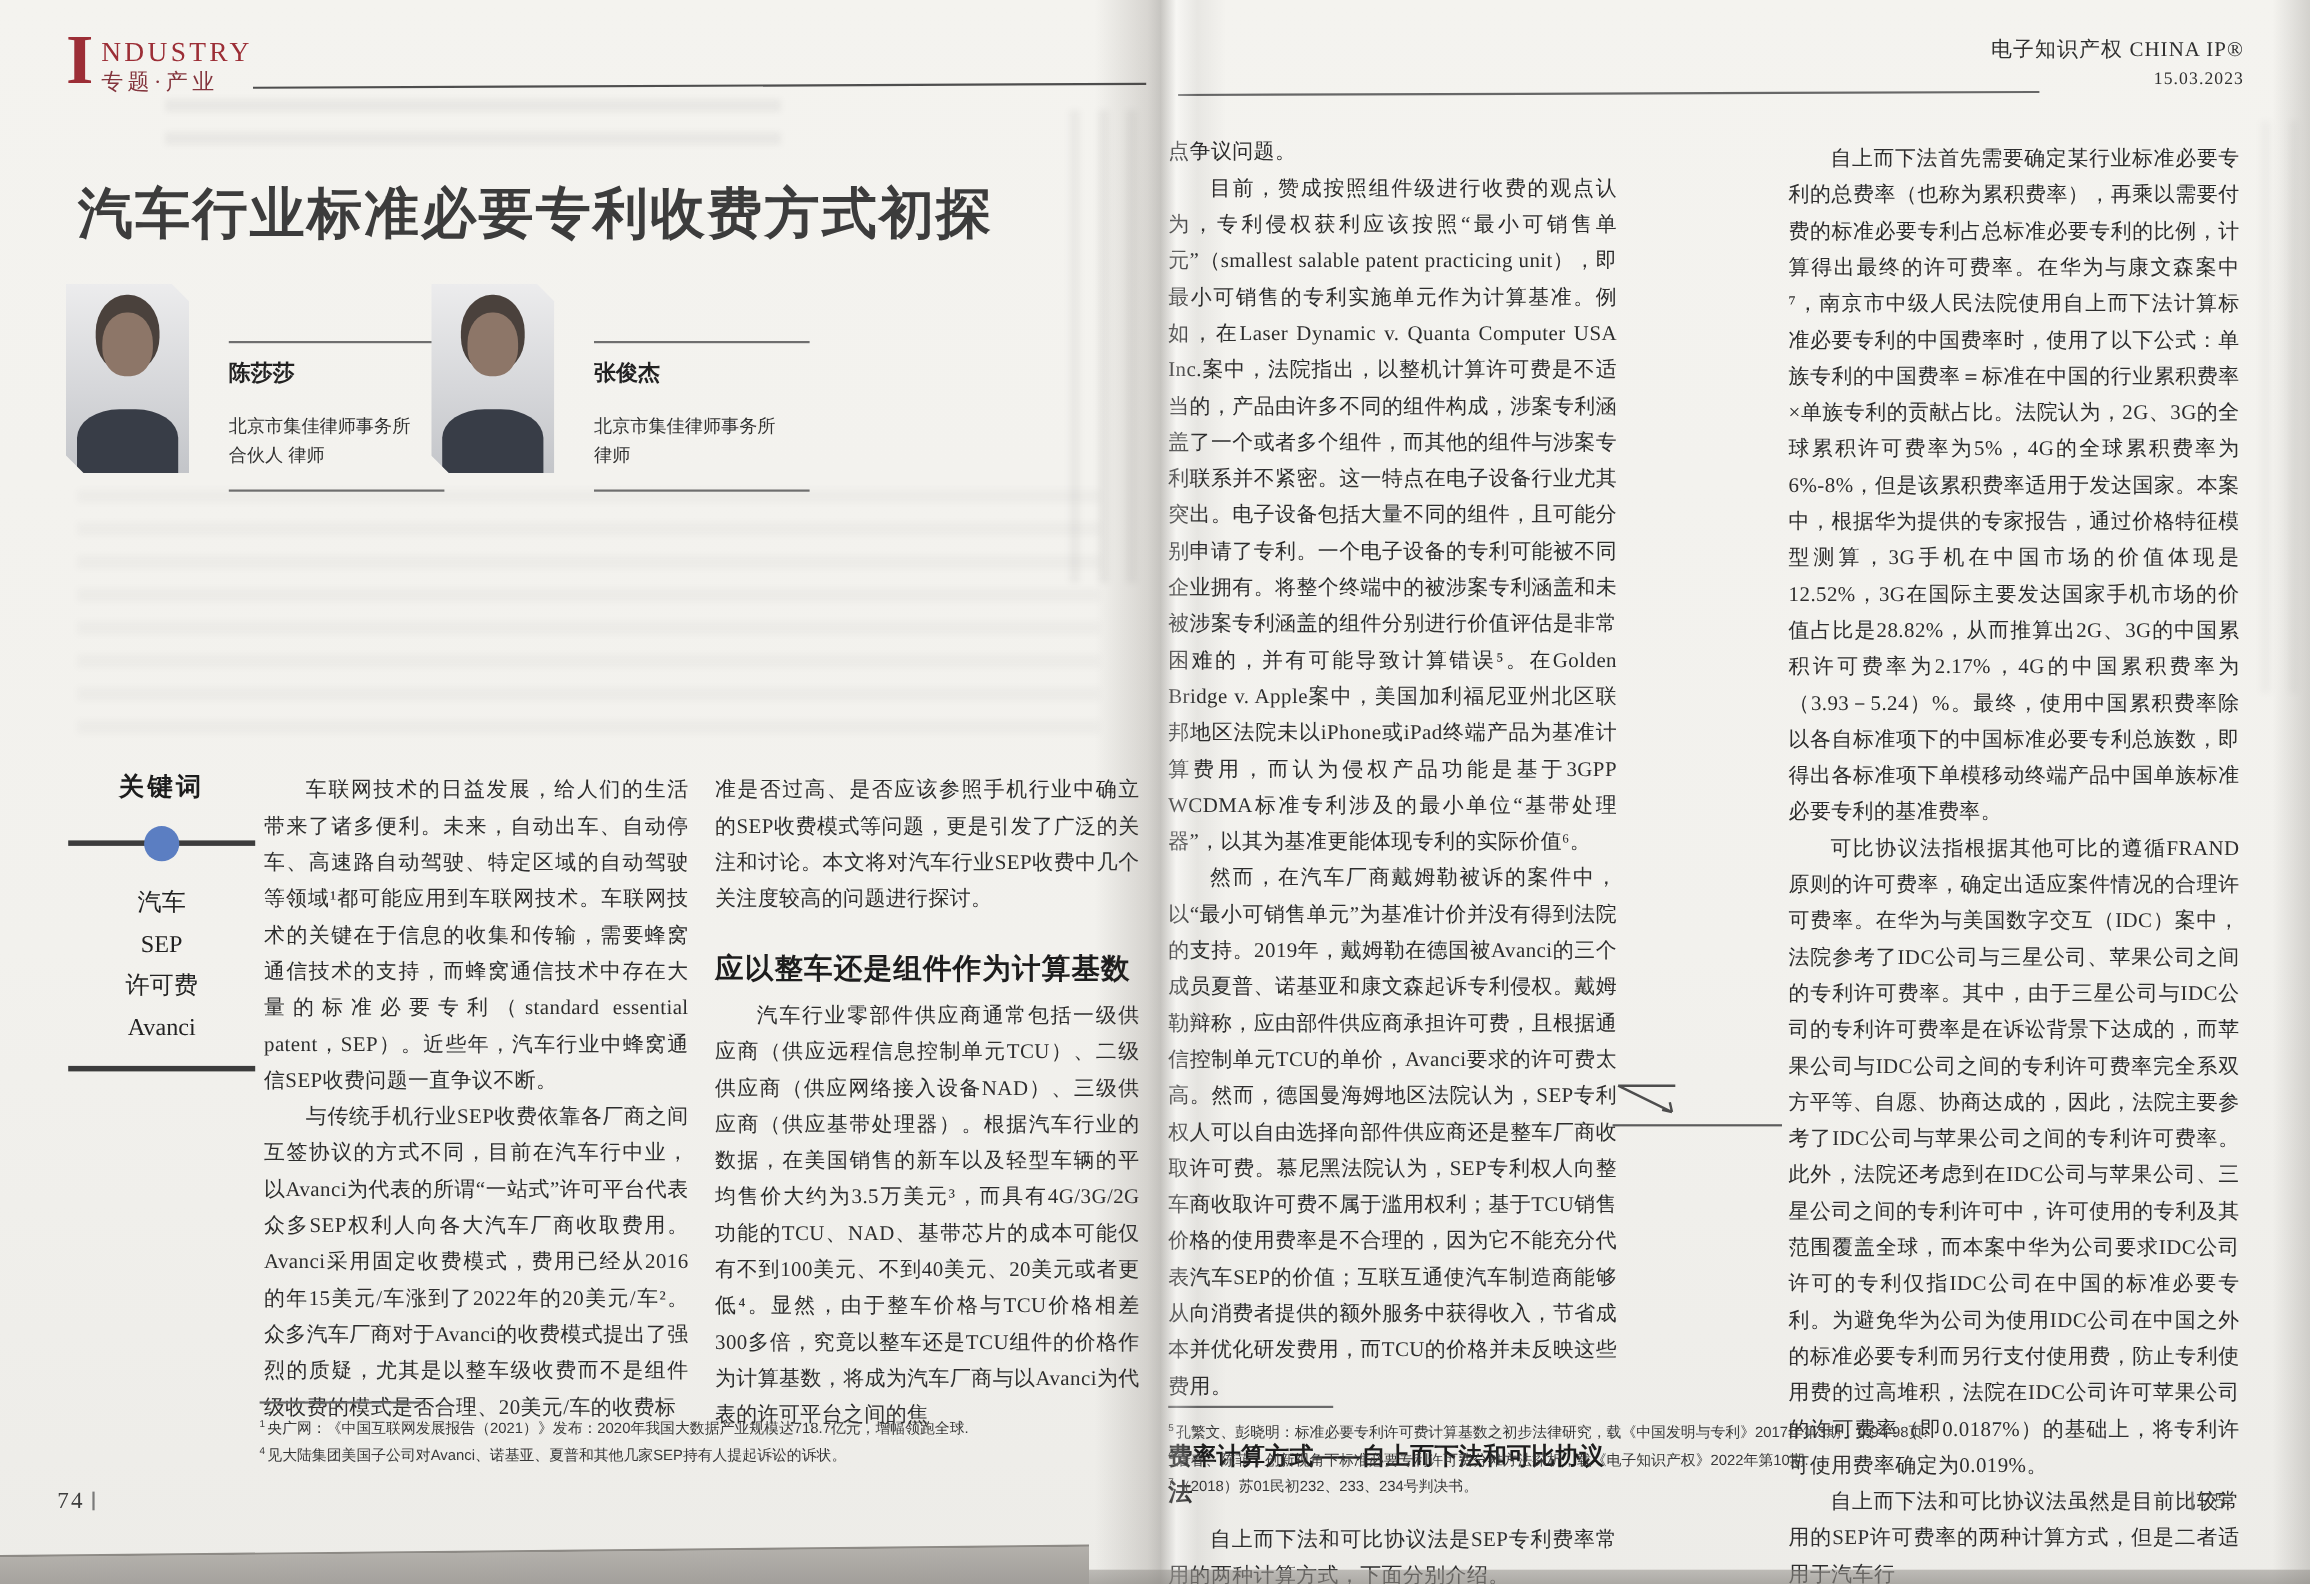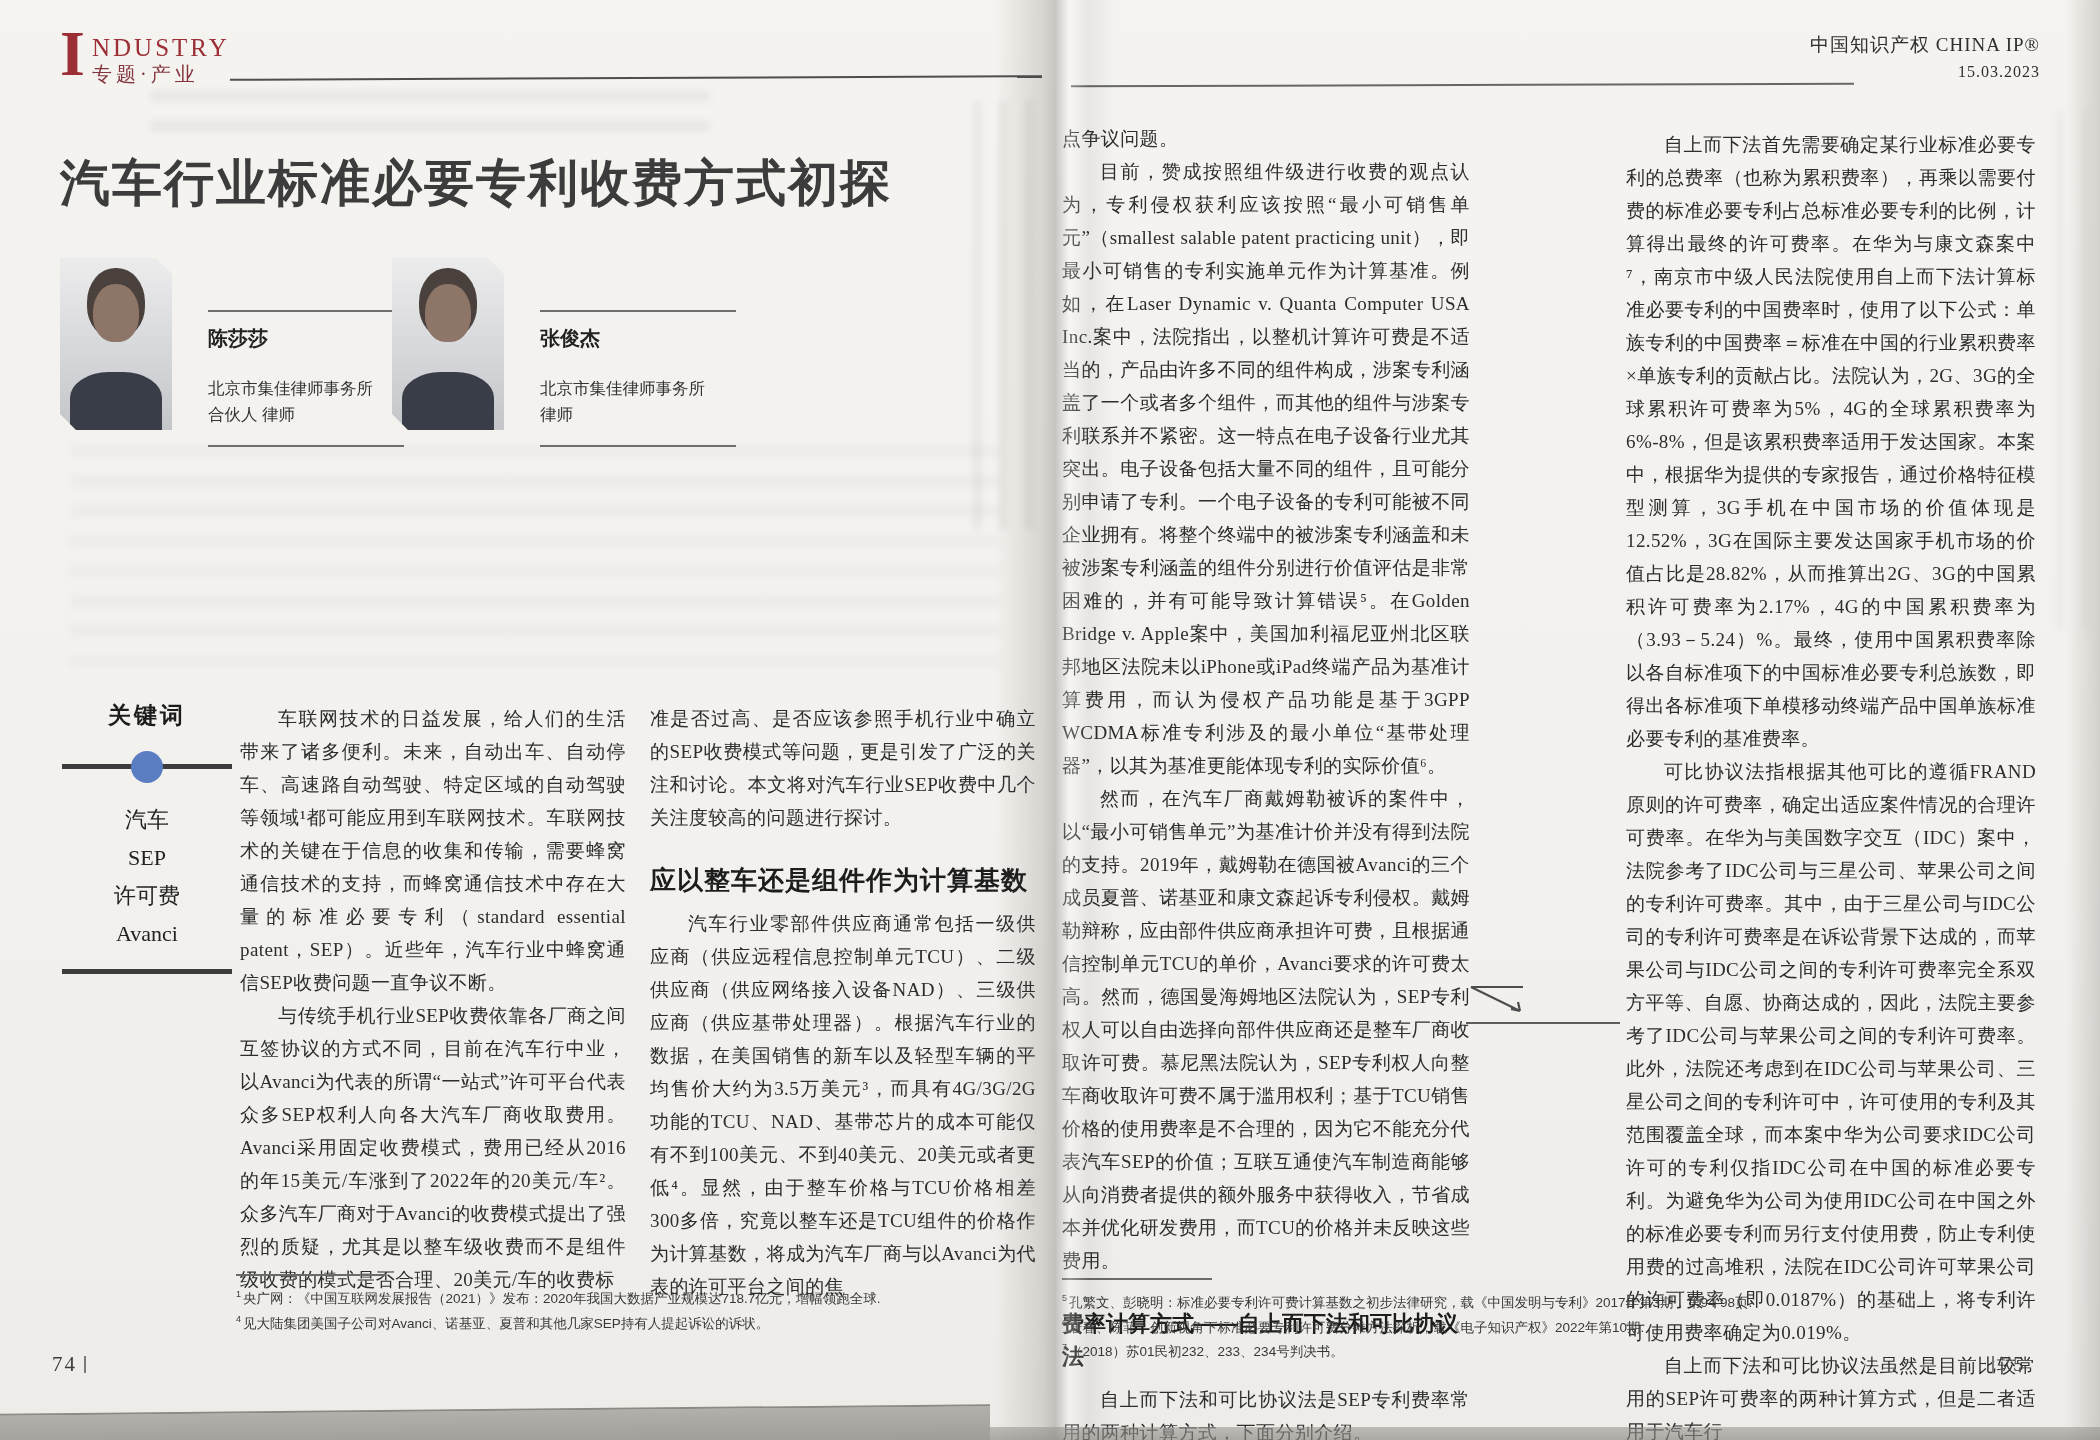--- a/index.html
+++ b/index.html
@@ -126,21 +126,21 @@
   <div class="ghost h" style="left:150px;top:90px;width:560px;height:50px;"></div>
   <div class="ghost v" style="left:972px;top:100px;width:62px;height:430px;"></div>
   <div class="ghost h" style="left:70px;top:445px;width:930px;height:240px;opacity:.16;"></div>
   <div class="ghost v" style="left:2055px;top:110px;width:34px;height:520px;opacity:.2;"></div>
 
   <div class="kicker-i">I</div>
   <div class="kicker-word">NDUSTRY</div>
   <div class="kicker-sub">专题·产业</div>
   <div class="kicker-rule"></div>
 
-  <h1 class="headline" style="margin:0;">汽车行业标准必要专利收费方式初探</h1>
+  <h1 class="headline" style="margin:11px;">汽车行业标准必要专利收费方式初探</h1>
 
   <div class="author-card a1">
     <div class="photo"></div>
     <div class="author-info">
       <div class="rule"></div>
       <div class="author-name">陈莎莎</div>
       <div class="author-org">
         <div>北京市集佳律师事务所</div>
         <div>合伙人 律师</div>
       </div>
@@ -189,21 +189,21 @@
 
   <div class="fn-rule left"></div>
   <div class="footnotes left">
     <div><sup>1</sup><span>央广网：《中国互联网发展报告（2021）》发布：2020年我国大数据产业规模达718.7亿元，增幅领跑全球.</span></div>
     <div><sup>4</sup><span>见大陆集团美国子公司对Avanci、诺基亚、夏普和其他几家SEP持有人提起诉讼的诉状。</span></div>
   </div>
 
   <div class="page-num left"><span>74</span><span class="bar"></span></div>
 
   <div class="rp-header">
-    <div class="rp-brand">中国知识产权 CHINA IP®</div>
+    <div class="rp-brand">电子知识产权 CHINA IP®</div>
     <div class="rp-date">15.03.2023</div>
   </div>
   <div class="rp-rule"></div>
 
   <div class="col" id="colC">
     <p class="cont">点争议问题。</p>
     <p>目前，赞成按照组件级进行收费的观点认为，专利侵权获利应该按照“最小可销售单元”（smallest salable patent practicing unit），即最小可销售的专利实施单元作为计算基准。例如，在Laser Dynamic v. Quanta Computer USA Inc.案中，法院指出，以整机计算许可费是不适当的，产品由许多不同的组件构成，涉案专利涵盖了一个或者多个组件，而其他的组件与涉案专利联系并不紧密。这一特点在电子设备行业尤其突出。电子设备包括大量不同的组件，且可能分别申请了专利。一个电子设备的专利可能被不同企业拥有。将整个终端中的被涉案专利涵盖和未被涉案专利涵盖的组件分别进行价值评估是非常困难的，并有可能导致计算错误⁵。在Golden Bridge v. Apple案中，美国加利福尼亚州北区联邦地区法院未以iPhone或iPad终端产品为基准计算费用，而认为侵权产品功能是基于3GPP WCDMA标准专利涉及的最小单位“基带处理器”，以其为基准更能体现专利的实际价值⁶。</p>
     <p>然而，在汽车厂商戴姆勒被诉的案件中，以“最小可销售单元”为基准计价并没有得到法院的支持。2019年，戴姆勒在德国被Avanci的三个成员夏普、诺基亚和康文森起诉专利侵权。戴姆勒辩称，应由部件供应商承担许可费，且根据通信控制单元TCU的单价，Avanci要求的许可费太高。然而，德国曼海姆地区法院认为，SEP专利权人可以自由选择向部件供应商还是整车厂商收取许可费。慕尼黑法院认为，SEP专利权人向整车商收取许可费不属于滥用权利；基于TCU销售价格的使用费率是不合理的，因为它不能充分代表汽车SEP的价值；互联互通使汽车制造商能够从向消费者提供的额外服务中获得收入，节省成本并优化研发费用，而TCU的价格并未反映这些费用。</p>
     <h2 class="col-heading small">费率计算方式——自上而下法和可比协议法</h2>
     <p>自上而下法和可比协议法是SEP专利费率常用的两种计算方式，下面分别介绍。</p>

